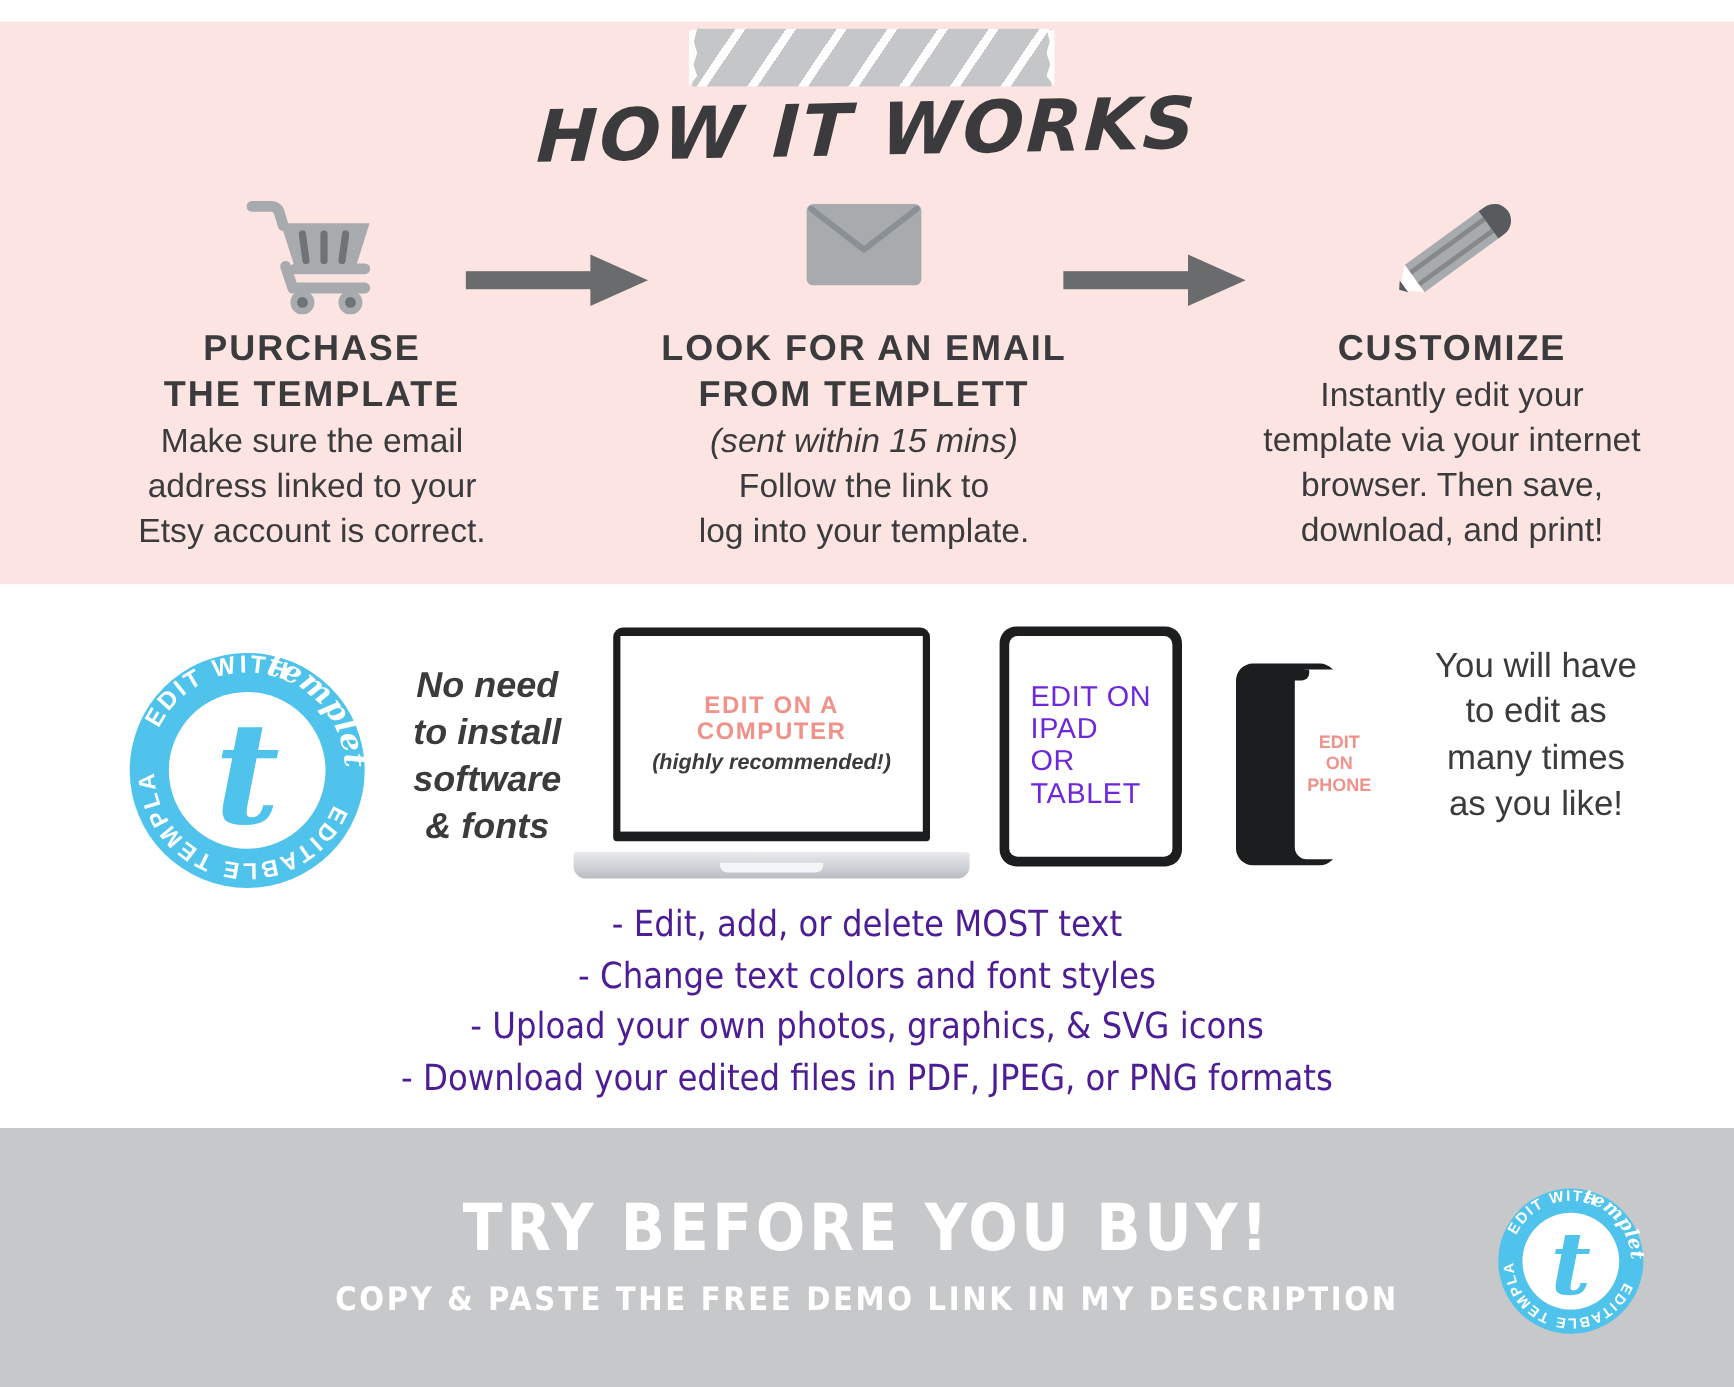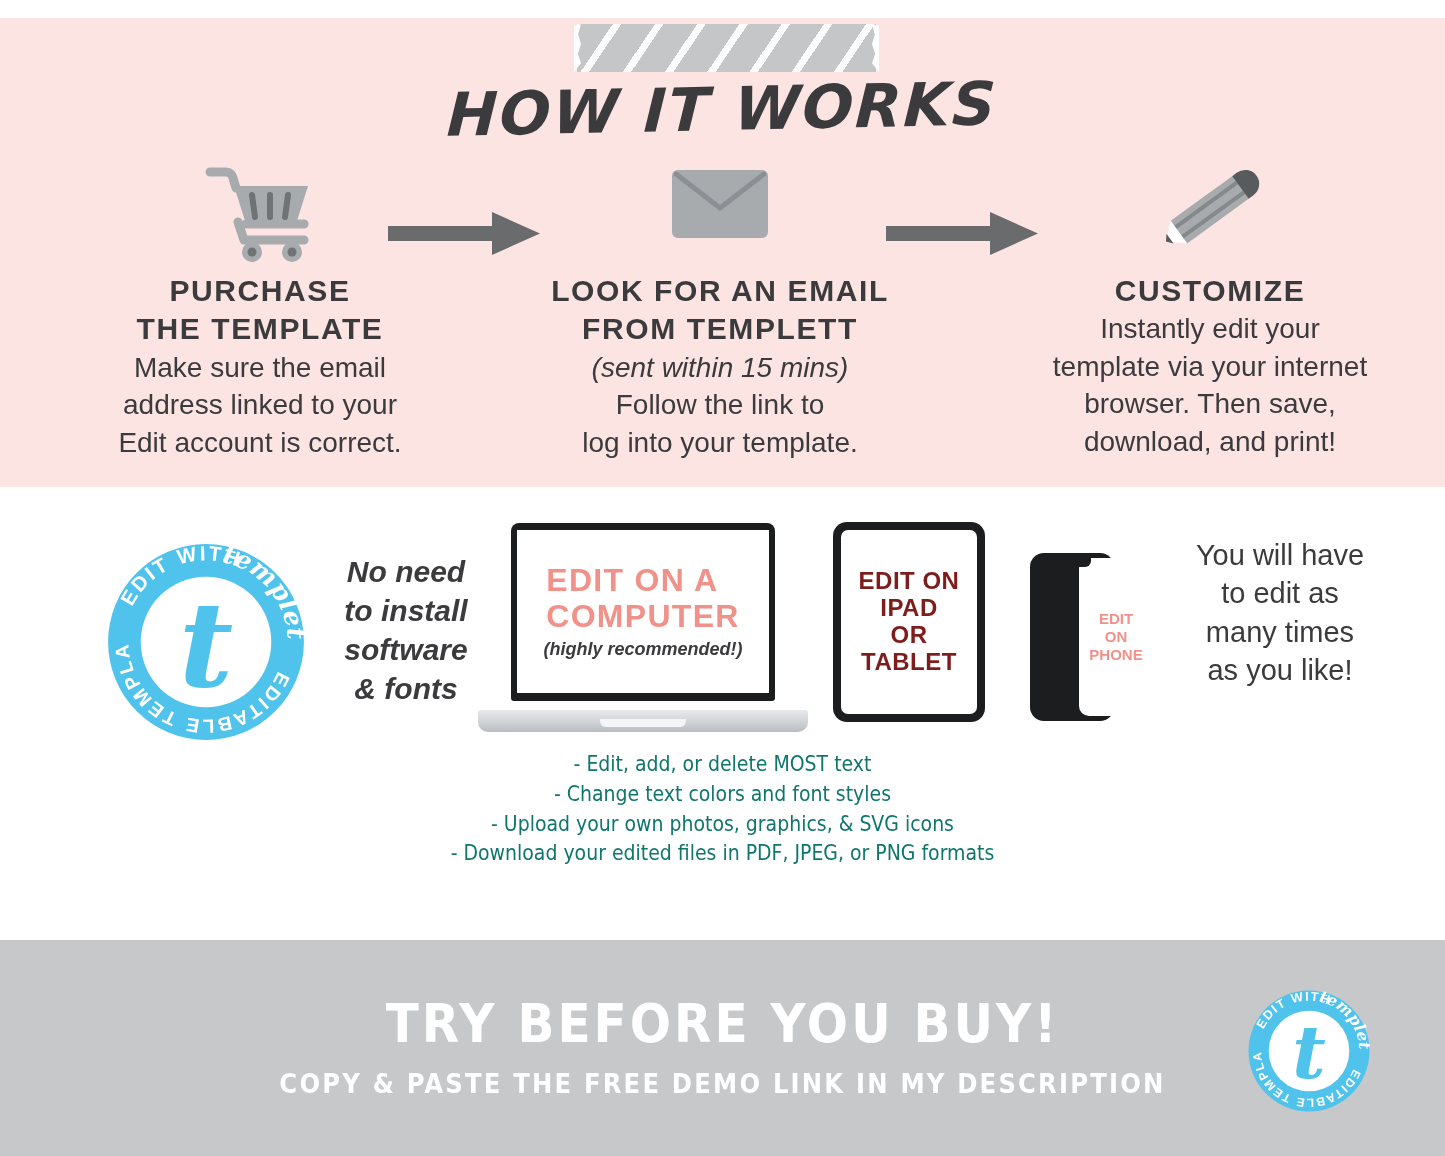--- a/index.html
+++ b/index.html
@@ -125,41 +125,41 @@
     position: absolute; left: 0; bottom: 6px; width: 330px; height: 22px;
     background: linear-gradient(#e9eaec 0%, #cfd2d6 55%, #b9bcc0 100%);
     border-radius: 3px 3px 10px 10px;
   }
   #laptop-notch {
     position: absolute; left: 50%; transform: translateX(-50%);
     bottom: 11px; width: 86px; height: 8px;
     background: #f4f5f7; border-radius: 0 0 6px 6px;
   }
   .scr-head {
-    font-size: 32px; font-weight: bold; letter-spacing: 1.3px;
-    color: #F0928A; line-height: 1.12; text-align: left;
+    font-size: 20px; font-weight: bold; letter-spacing: 1.3px;
+    color: #F0928A; line-height: 1.12; text-align: center;
   }
   .scr-sub {
     font-size: 18px; font-style: italic; font-weight: bold;
     color: #3b3b3d; margin-top: 4px;
   }
 
   
   #tablet { position: absolute; left: 833px; top: 522px; width: 152px; height: 200px; }
   #tablet-body {
     width: 100%; height: 100%; background: #1b1d1f; border-radius: 14px;
     padding: 8px;
   }
   #tablet-screen {
     width: 100%; height: 100%; background: #fff; border-radius: 7px;
     display: flex; align-items: center; justify-content: center;
   }
   #tablet-text {
-    font-size: 24px; font-weight: bold; color: #7f1d1d;
-    letter-spacing: 0.5px; line-height: 1.12; text-align: center;
+    font-size: 24px; font-weight: normal; color: #6d28d9;
+    letter-spacing: 0.5px; line-height: 1.12; text-align: left;
   }
 
   
   #phone { position: absolute; left: 1030px; top: 553px; width: 84px; height: 168px; }
   #phone-body {
     width: 100%; height: 100%; background: #1b1d1f; border-radius: 14px; padding: 5px;
     position: relative;
   }
   #phone-screen {
     width: 100%; height: 100%; background: #fff; border-radius: 10px;
@@ -179,21 +179,21 @@
     line-height: 1.32; font-weight: 300;
   }
   #oneyear .bold { font-weight: bold; letter-spacing: 0.5px; }
 
   #bullets {
     position: absolute; left: 0; top: 750px; width: 1445px;
     text-align: center;
   }
   #bullets .bullet {
     font-family: "DejaVu Sans Condensed", "Liberation Sans Narrow", "Liberation Sans", sans-serif;
-    font-size: 21px; color: #0f766e; line-height: 1.42; font-weight: 300;
+    font-size: 30px; color: #4c1d95; line-height: 1.42; font-weight: 300;
   }
 
   
   #footer {
     position: absolute; left: 0; top: 940px; width: 1445px; height: 216px;
     background: #C7C8CA;
   }
   #footer-main {
     position: absolute; left: 0; top: 52px; width: 1445px; text-align: center;
     font-family: "DejaVu Sans Condensed", "Liberation Sans Narrow", "Liberation Sans", sans-serif;
@@ -233,21 +233,21 @@
             <circle cx="88" cy="90" r="4.5" fill="#6f7376"></circle>
         </svg>
       </div>
       <div class="step-title">
         <div>PURCHASE</div>
         <div>THE TEMPLATE</div>
       </div>
       <div class="step-body">
         <div>Make sure the email</div>
         <div>address linked to your</div>
-        <div>Edit account is correct.</div>
+        <div>Etsy account is correct.</div>
       </div>
     </div>
 
     <svg class="arrow" id="arrow1" width="160" height="52" viewBox="0 0 160 52">
       <rect x="0" y="18" width="110" height="15" fill="#6A6B6D"></rect>
       <path d="M104 4 L152 25.5 L104 47 Z" fill="#6A6B6D"></path>
     </svg>
 
     <div class="step" id="step2">
       <div class="step-icon">

